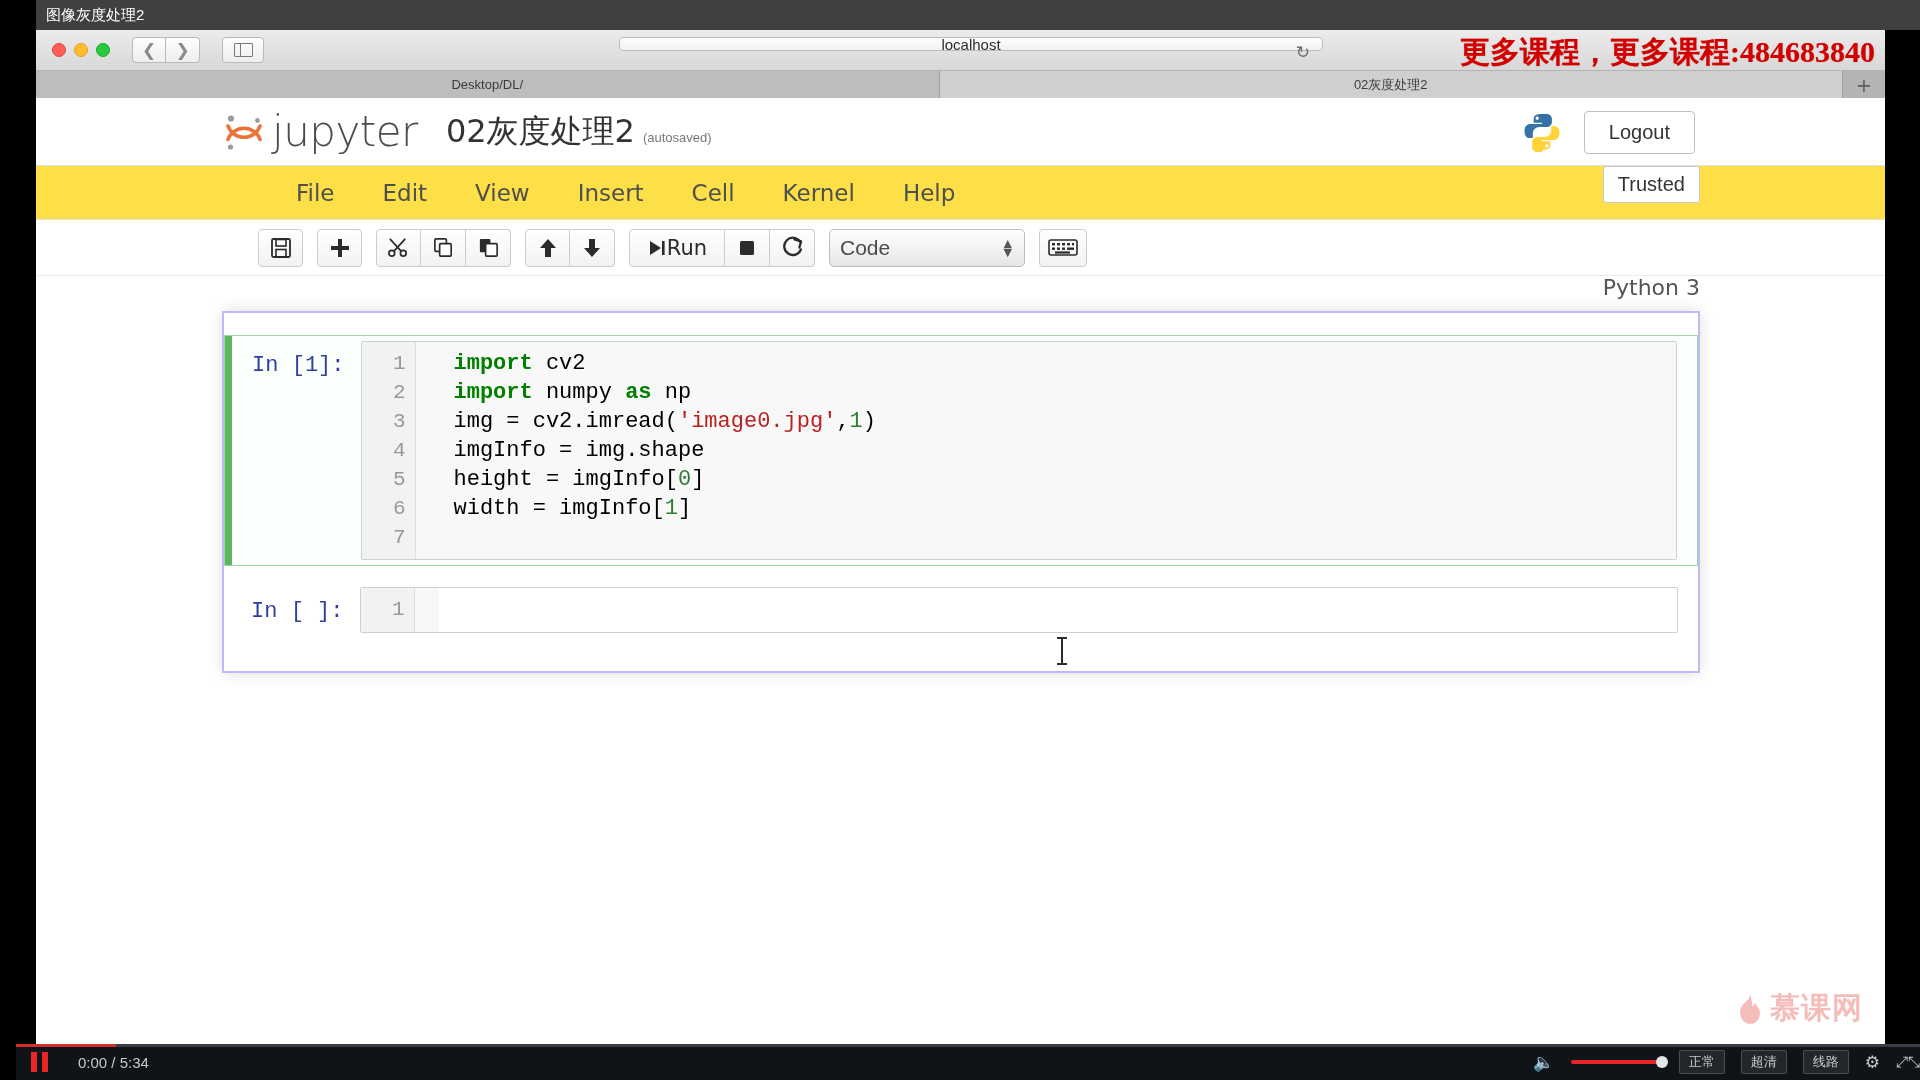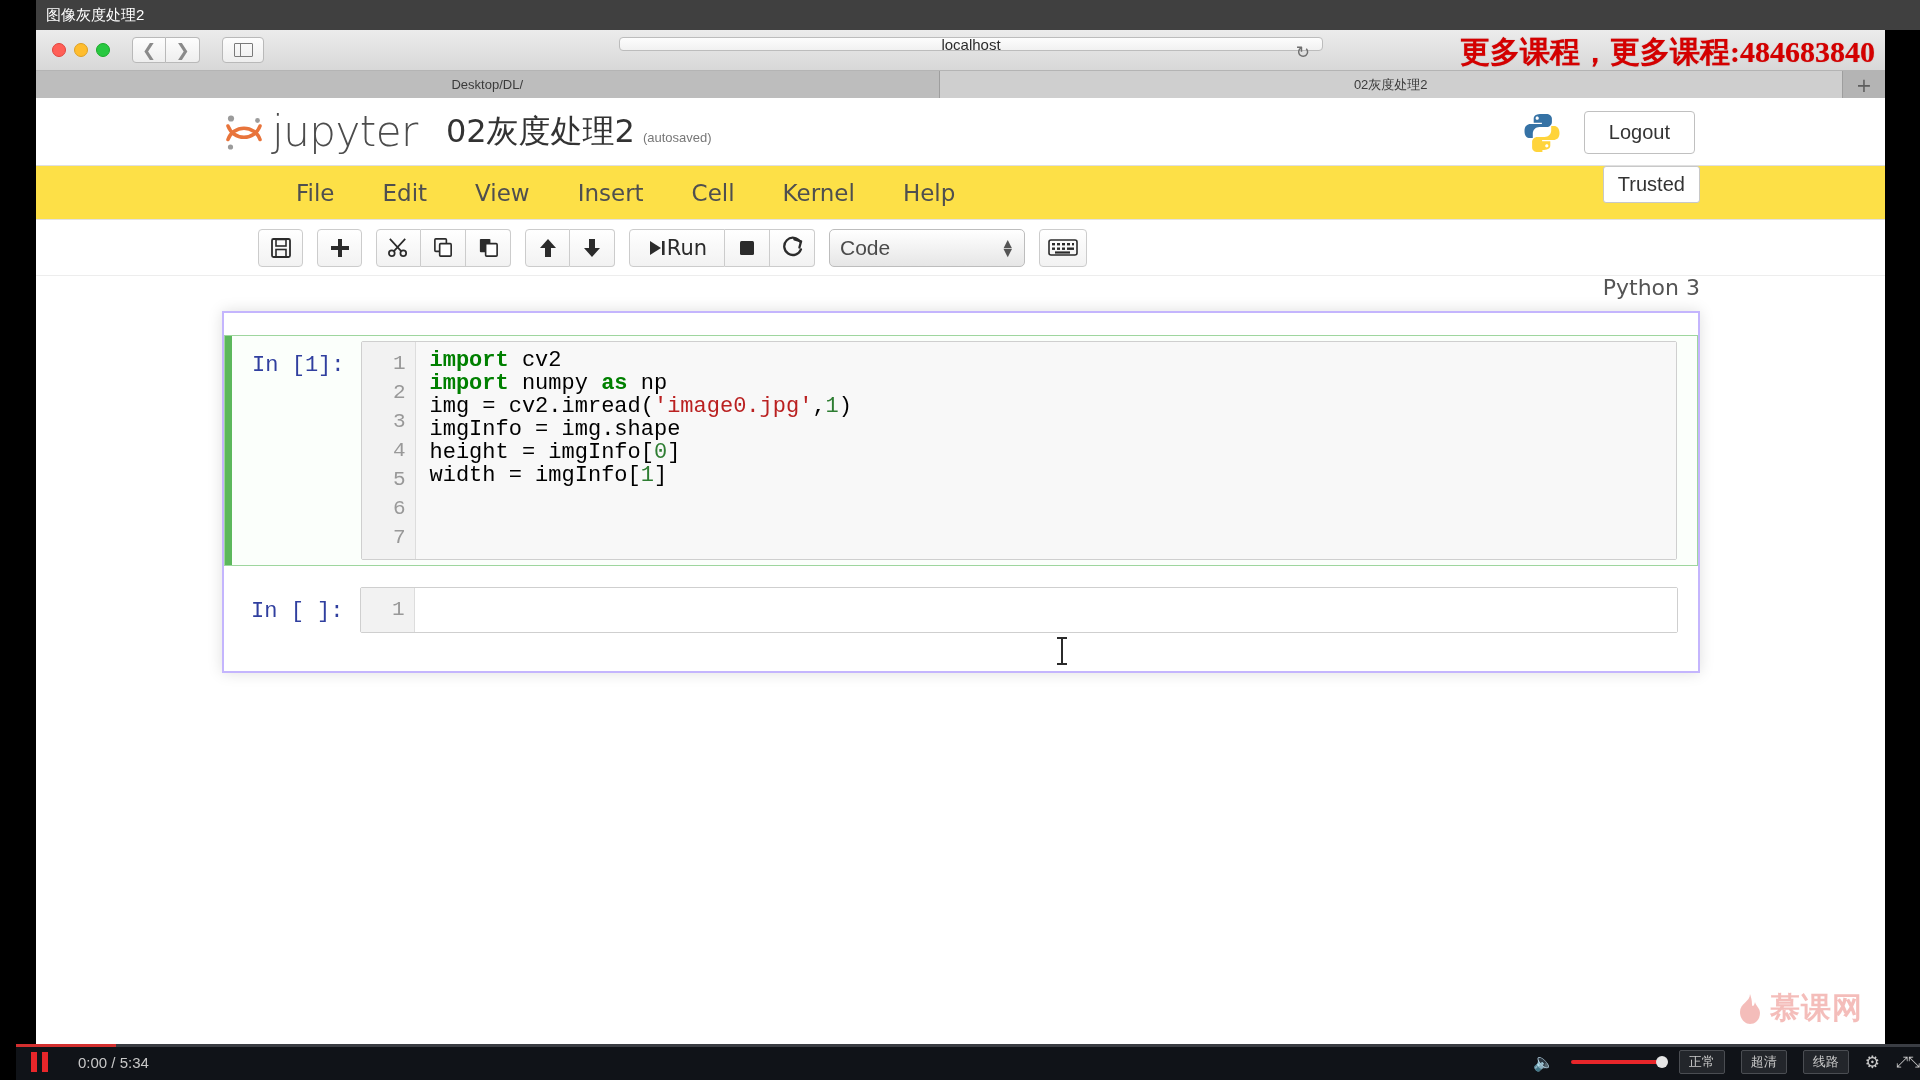--- a/index.html
+++ b/index.html
@@ -352,24 +352,25 @@
     font-size: 21px;
     line-height: 29px;
     color: #999999;
     flex: 0 0 auto;
   }
   .code {
     flex: 1 1 auto;
     padding: 7px 0 7px 14px;
     font-family: "Liberation Mono", monospace;
     font-size: 22px;
-    line-height: 23px;
+    line-height: 29px;
     color: #000000;
     white-space: pre;
     background: #ffffff;
+    margin-left: 24px;
   }
   .cell.selected .code { background: #f8f8f8; }
   .cell.selected .input-area { background: #f8f8f8; }
   .tok-kw { color: #008000; font-weight: bold; }
   .tok-str { color: #ba2121; }
   .tok-num { color: #2e7d32; }
 
   #text-cursor {
     position: absolute;
     left: 1025px; top: 540px;

